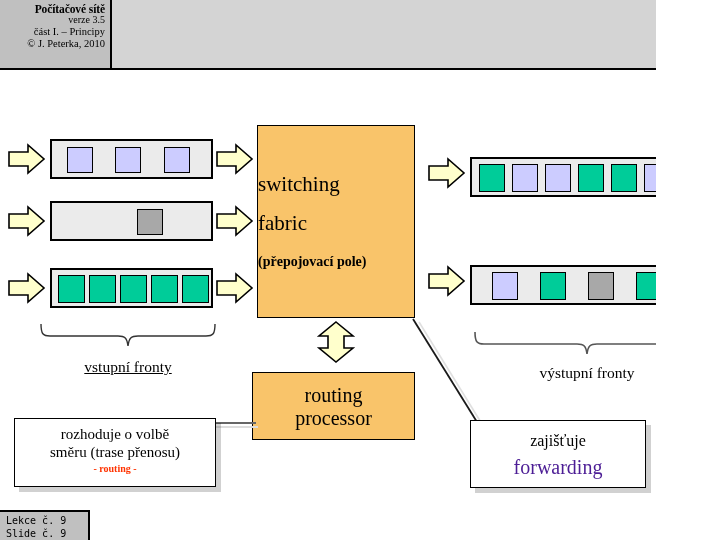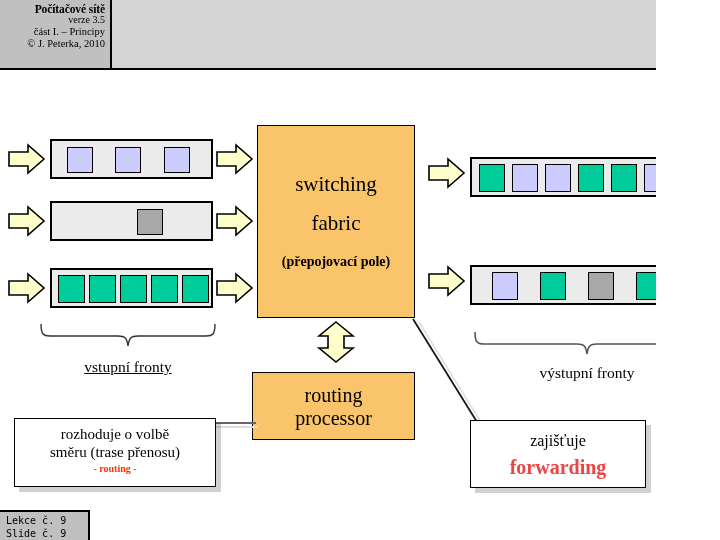--- a/index.html
+++ b/index.html
@@ -100,21 +100,20 @@
     width: 42px;
     height: 44px;
   }
 
   
   .fabric-box {
     position: absolute;
     background: #f9c46a;
     border: 1.5px solid #000000;
     box-sizing: border-box;
-    text-align: center;
     color: #000000;
   }
   .fabric-l1 {
     display: block;
     font-size: 21px;
     margin-top: 46px;
   }
   .fabric-l2 {
     display: block;
     font-size: 21px;
@@ -184,22 +183,22 @@
     font-weight: bold;
   }
   .co-fwd-1 {
     display: block;
     font-size: 16px;
     margin-top: 11px;
   }
   .co-fwd-2 {
     display: block;
     font-size: 20px;
-    font-weight: bold;
-    color: #ef4444;
+    font-weight: normal;
+    color: #4c1d95;
     margin-top: 6px;
   }
 
   
   .connector {
     position: absolute;
   }
 
   
   .footer {

